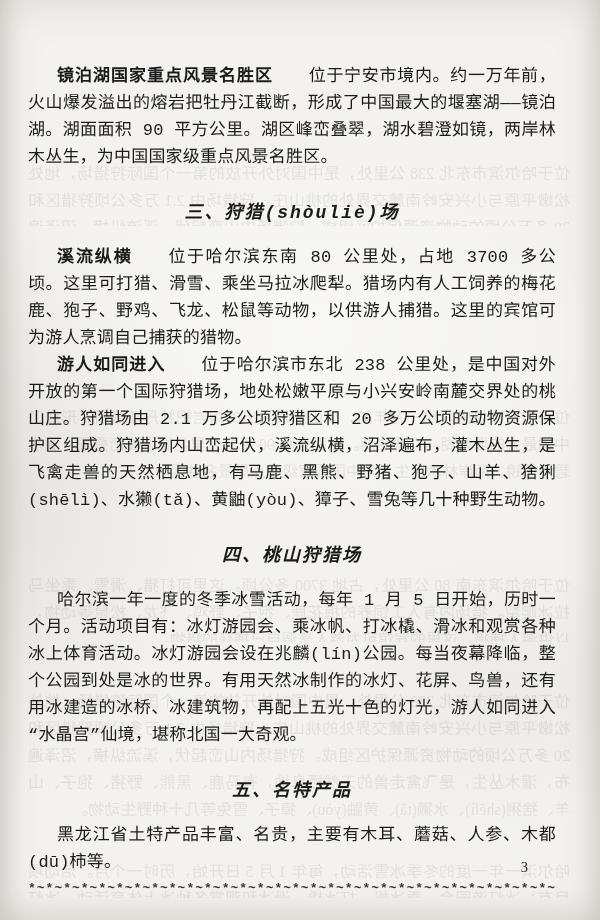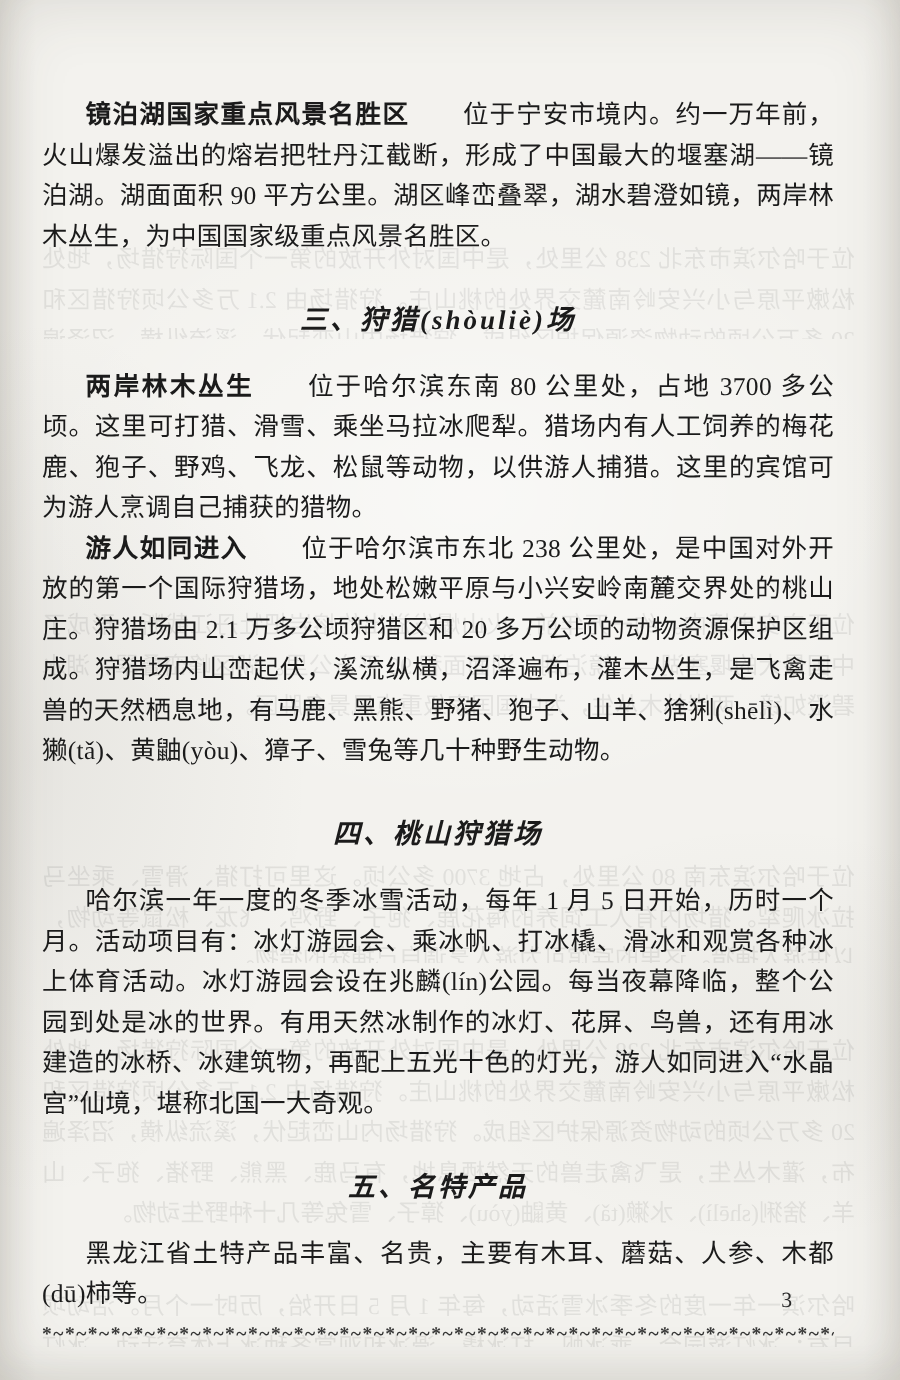--- a/index.html
+++ b/index.html
@@ -24,21 +24,21 @@
   .bleed{
     position:absolute;left:28px;right:30px;
     transform:scaleX(-1);
     opacity:.085;
     filter:blur(.4px);
     font-size:16px;line-height:27px;text-align:justify;
     color:#2a2a2a;overflow:hidden;pointer-events:none;
     user-select:none;
   }
   .content{
-    position:absolute;left:28px;right:44px;top:63px;
+    position:absolute;left:28px;right:44px;top:63px;font-family:Liberation Mono, monospace;
   }
   p.para{
     margin:0;
     font-size:17px;line-height:27px;
     text-align:justify;
     text-indent:29px;
     letter-spacing:.2px;
   }
   .lead{
     font-weight:bold;
@@ -74,21 +74,21 @@
   <div class="bleed" style="top:572px;height:70px;">位于哈尔滨东南 80 公里处，占地 3700 多公顷。这里可打猎、滑雪、乘坐马拉冰爬犁。猎场内有人工饲养的梅花鹿、狍子、野鸡、飞龙、松鼠等动物，以供游人捕猎。这里的宾馆可为游人烹调自己捕获的猎物。</div>
   <div class="bleed" style="top:688px;height:168px;">位于哈尔滨市东北 238 公里处，是中国对外开放的第一个国际狩猎场，地处松嫩平原与小兴安岭南麓交界处的桃山庄。狩猎场由 2.1 万多公顷狩猎区和 20 多万公顷的动物资源保护区组成。狩猎场内山峦起伏，溪流纵横，沼泽遍布，灌木丛生，是飞禽走兽的天然栖息地，有马鹿、黑熊、野猪、狍子、山羊、猞猁(shēlì)、水獭(tǎ)、黄鼬(yòu)、獐子、雪兔等几十种野生动物。</div>
   <div class="bleed" style="top:858px;height:40px;">哈尔滨一年一度的冬季冰雪活动，每年 1 月 5 日开始，历时一个月。活动项目有：冰灯游园会、乘冰帆、打冰橇、滑冰和观赏各种冰上体育活动。冰灯游园会设在兆麟(lín)公园。每当夜幕降临，整个公园到处是冰的世界。有用天然冰制作的冰灯、花屏、鸟兽，还有用冰建造的冰桥、冰建筑物，再配上五光十色的灯光，游人如同进入“水晶宫”仙境，堪称北国一大奇观。</div>
 
   <main class="content">
 
     <p class="para"><span class="lead">镜泊湖国家重点风景名胜区</span><span>位于宁安市境内。约一万年前，火山爆发溢出的熔岩把牡丹江截断，形成了中国最大的堰塞湖——镜泊湖。湖面面积 90 平方公里。湖区峰峦叠翠，湖水碧澄如镜，两岸林木丛生，为中国国家级重点风景名胜区。</span></p>
 
     <h2 class="sec">三、狩猎(shòuliè)场</h2>
 
-    <p class="para"><span class="lead">两岸林木丛生</span><span>位于哈尔滨东南 80 公里处，占地 3700 多公顷。这里可打猎、滑雪、乘坐马拉冰爬犁。猎场内有人工饲养的梅花鹿、狍子、野鸡、飞龙、松鼠等动物，以供游人捕猎。这里的宾馆可为游人烹调自己捕获的猎物。</span></p>
+    <p class="para"><span class="lead">溪流纵横</span><span>位于哈尔滨东南 80 公里处，占地 3700 多公顷。这里可打猎、滑雪、乘坐马拉冰爬犁。猎场内有人工饲养的梅花鹿、狍子、野鸡、飞龙、松鼠等动物，以供游人捕猎。这里的宾馆可为游人烹调自己捕获的猎物。</span></p>
 
     <p class="para"><span class="lead">游人如同进入</span><span>位于哈尔滨市东北 238 公里处，是中国对外开放的第一个国际狩猎场，地处松嫩平原与小兴安岭南麓交界处的桃山庄。狩猎场由 2.1 万多公顷狩猎区和 20 多万公顷的动物资源保护区组成。狩猎场内山峦起伏，溪流纵横，沼泽遍布，灌木丛生，是飞禽走兽的天然栖息地，有马鹿、黑熊、野猪、狍子、山羊、猞猁(shēlì)、水獭(tǎ)、黄鼬(yòu)、獐子、雪兔等几十种野生动物。</span></p>
 
     <h2 class="sec">四、桃山狩猎场</h2>
 
     <p class="para">哈尔滨一年一度的冬季冰雪活动，每年 1 月 5 日开始，历时一个月。活动项目有：冰灯游园会、乘冰帆、打冰橇、滑冰和观赏各种冰上体育活动。冰灯游园会设在兆麟(lín)公园。每当夜幕降临，整个公园到处是冰的世界。有用天然冰制作的冰灯、花屏、鸟兽，还有用冰建造的冰桥、冰建筑物，再配上五光十色的灯光，游人如同进入“水晶宫”仙境，堪称北国一大奇观。</p>
 
     <h2 class="sec">五、名特产品</h2>
 
     <p class="para">黑龙江省土特产品丰富、名贵，主要有木耳、蘑菇、人参、木都(dū)柿等。</p>

